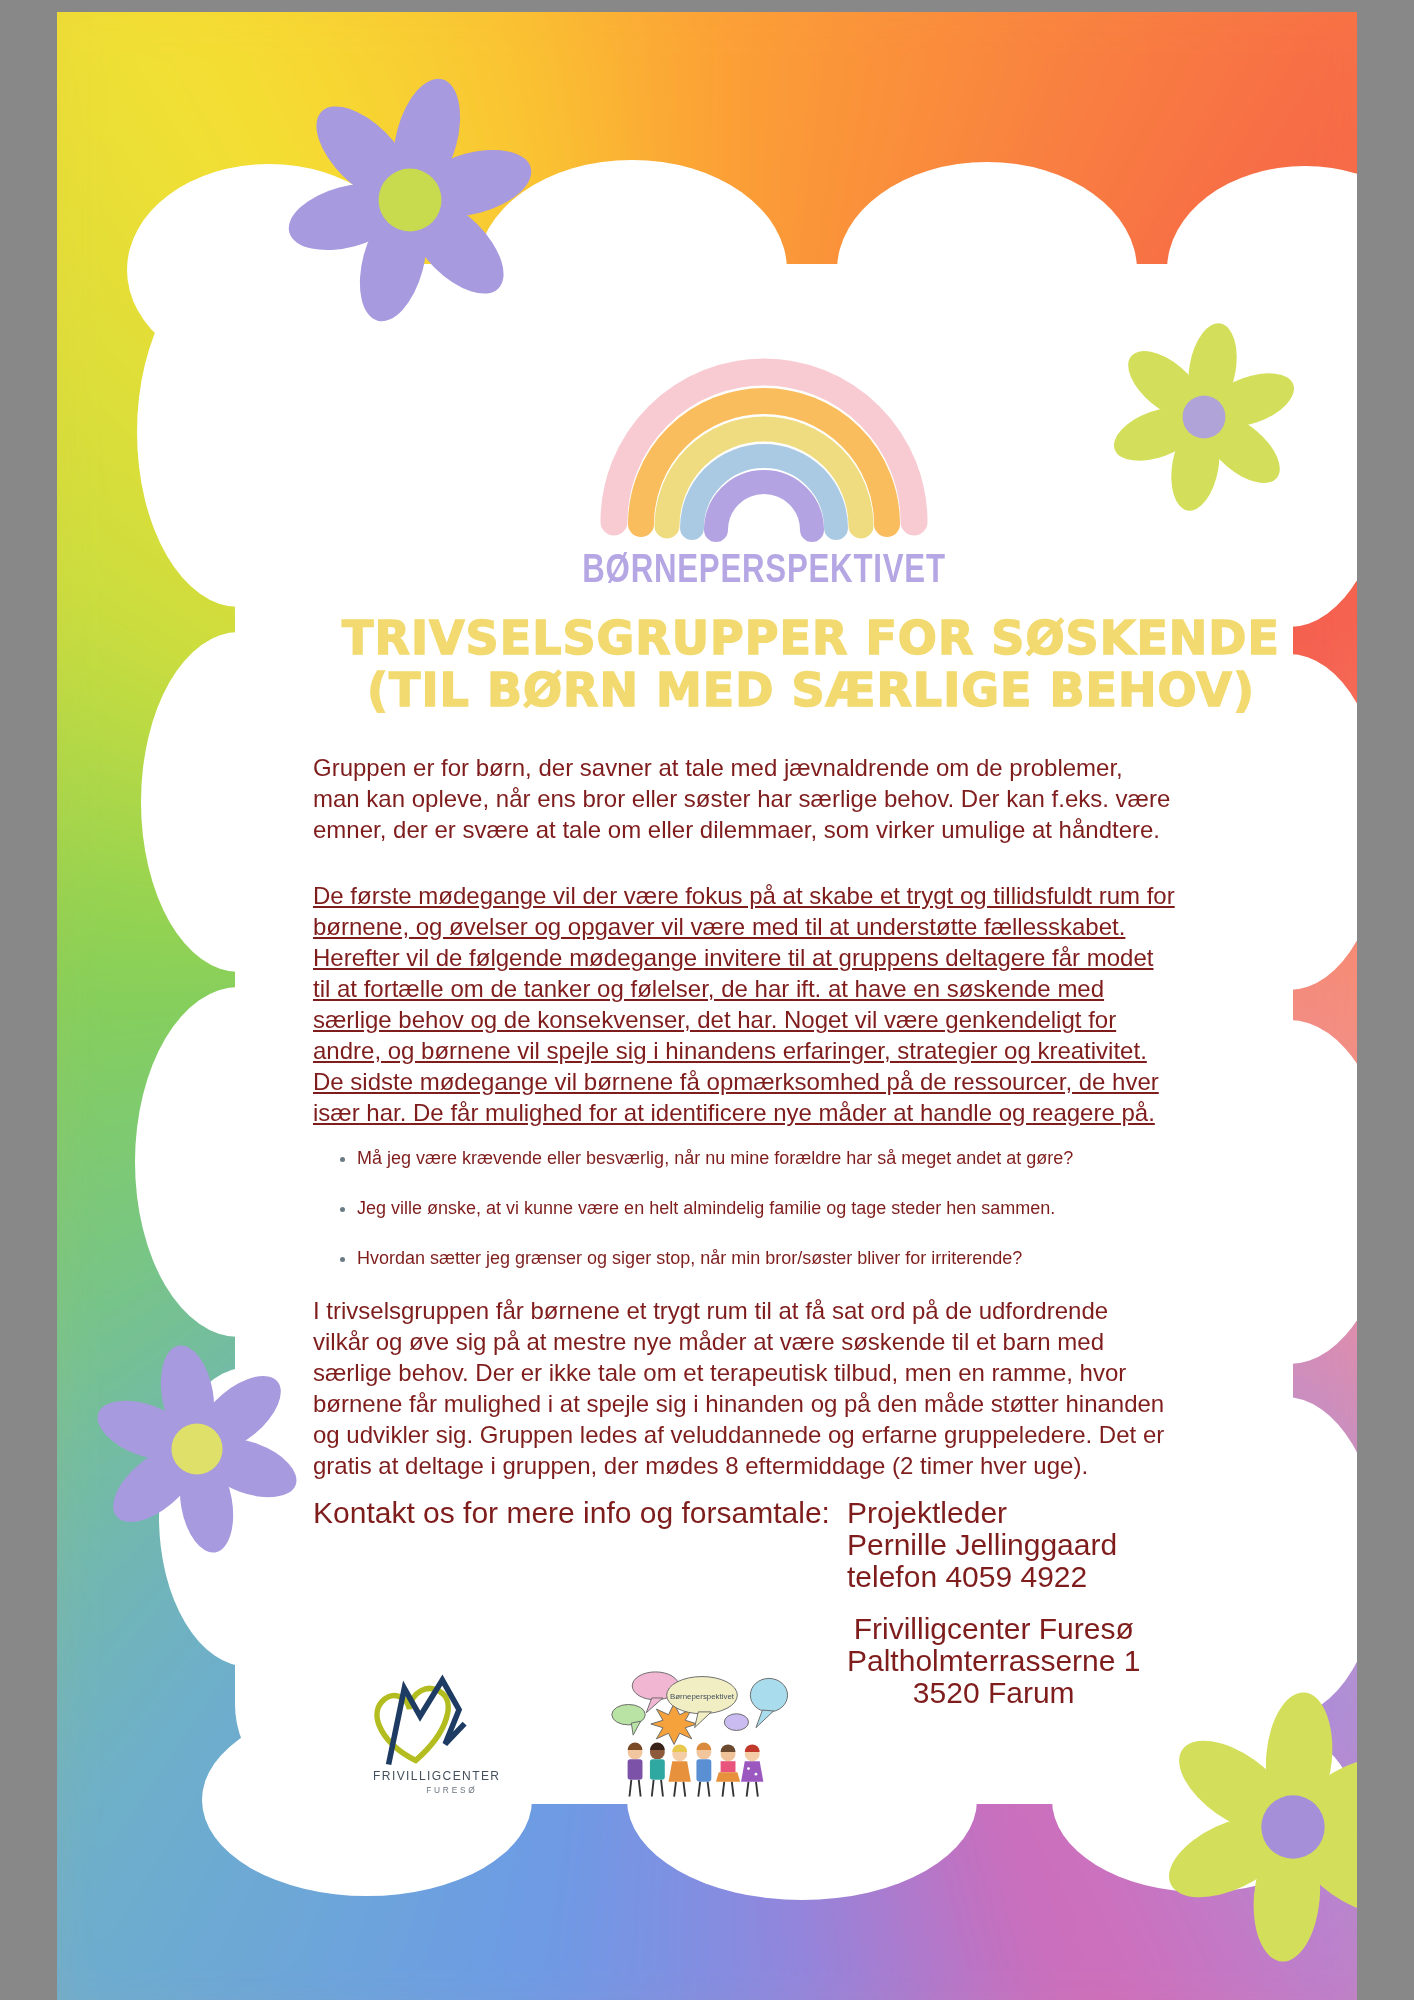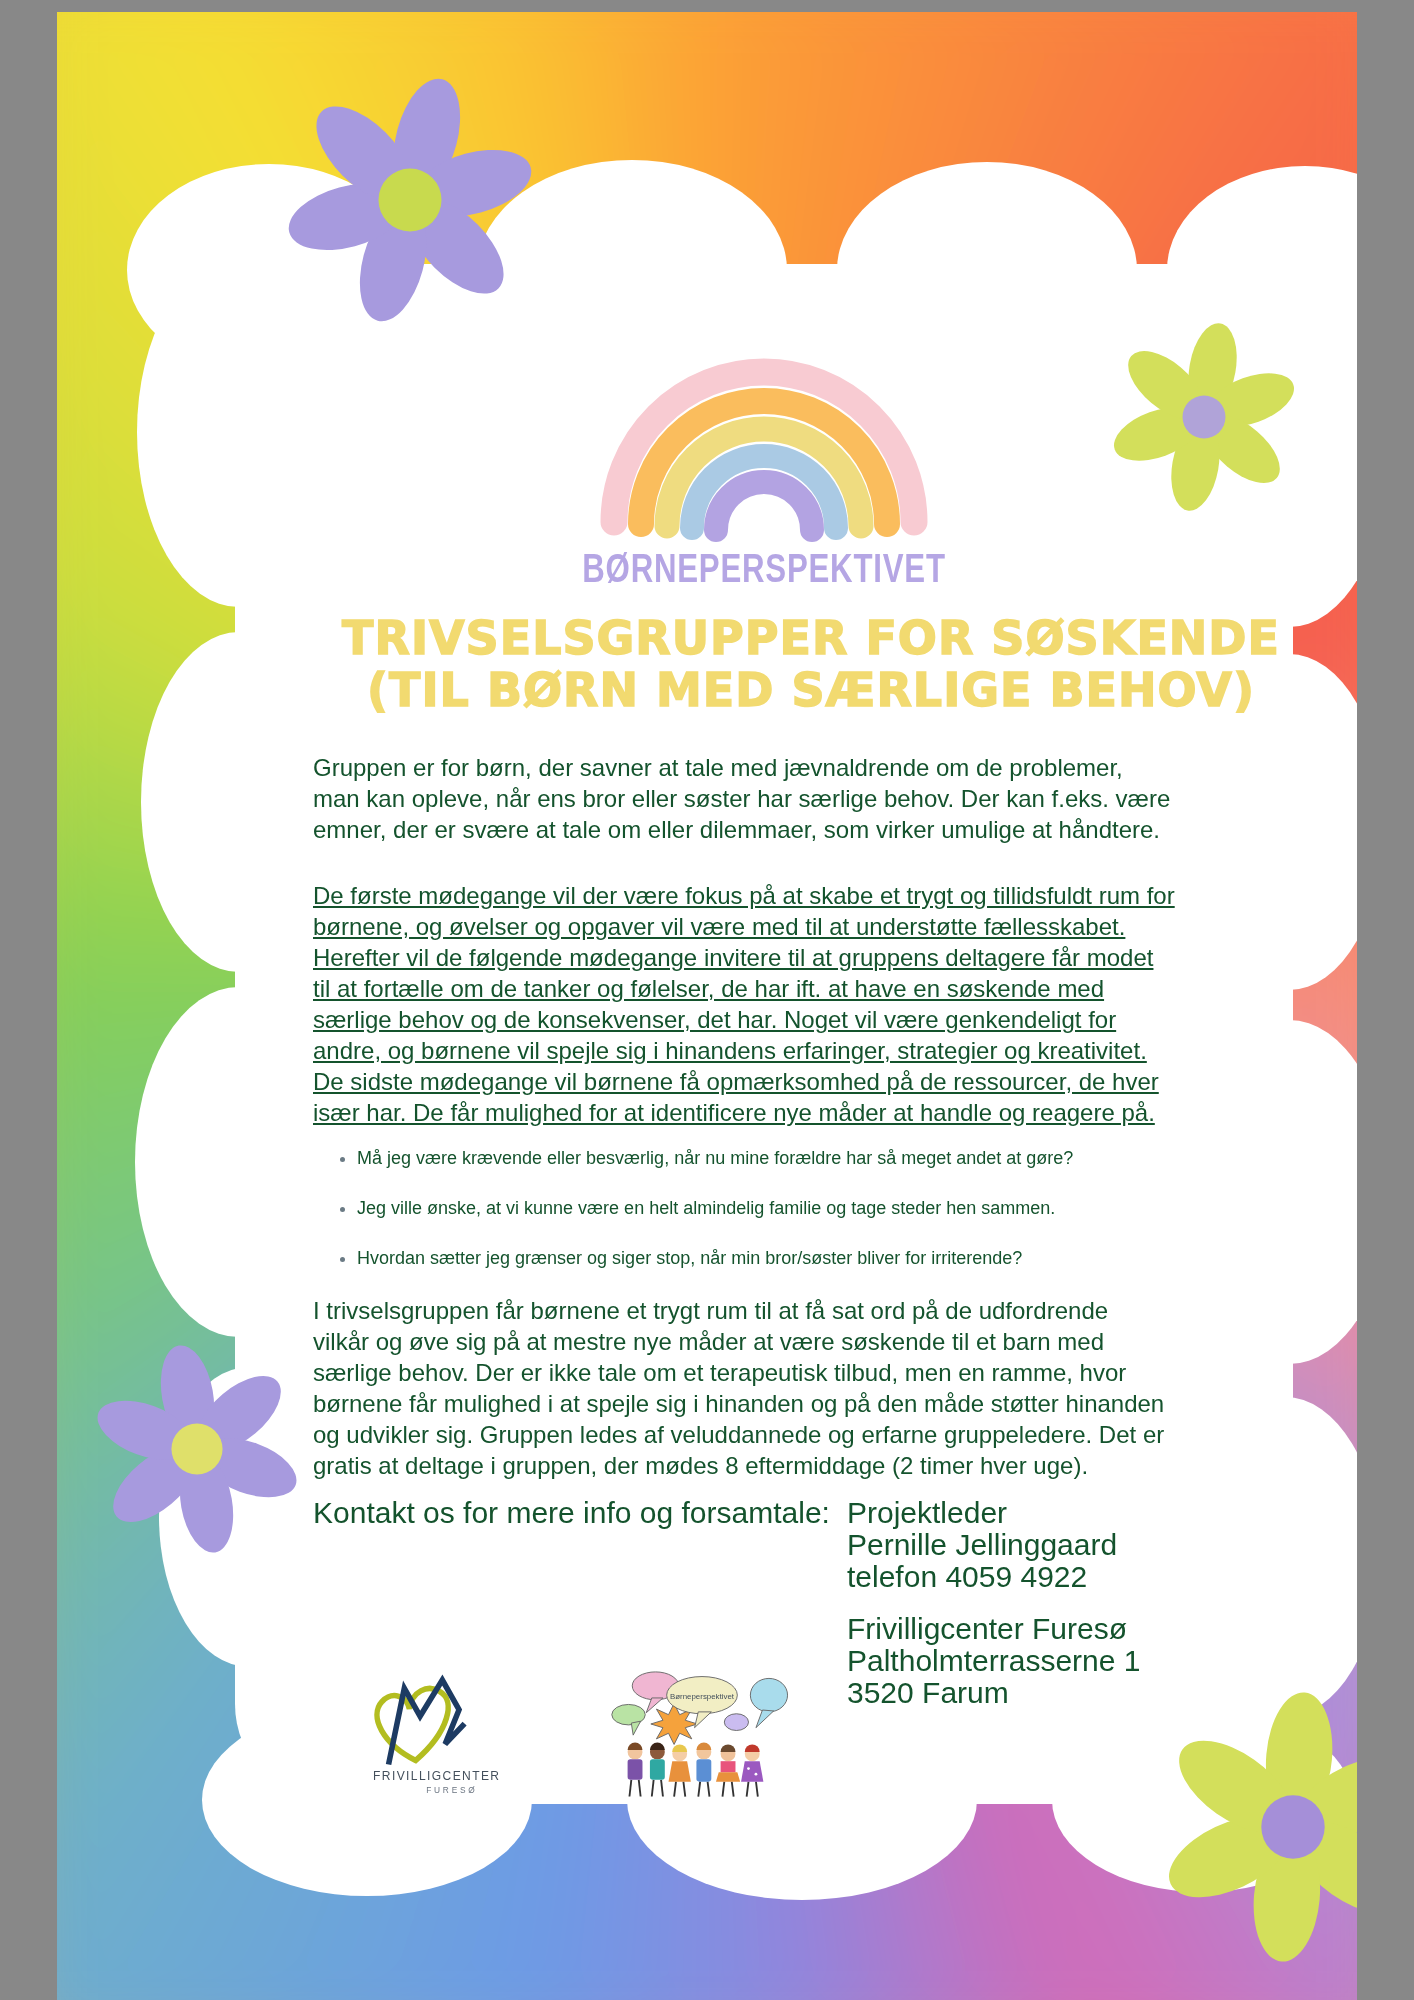--- a/index.html
+++ b/index.html
@@ -12,32 +12,32 @@
       #a992d8 138deg,#cc6db4 160deg,#8f87d8 175deg,#6f9be0 190deg,#72aec8 215deg,
       #7cc487 243deg,#8bce5d 270deg,#cadc49 300deg,#f3de3f 332deg,#f6c43d 348deg,#f6a23e 360deg);}
   .panel-svg{position:absolute;left:0;top:0;width:1414px;height:2000px;}
   .flower{position:absolute;}
   .rainbow{position:absolute;left:507px;top:270px;width:400px;height:270px;}
   .brand{position:absolute;left:0;top:534px;width:1414px;margin:0;text-align:center;
     font-size:40px;font-weight:bold;letter-spacing:1px;color:#b5a6e4;transform:scaleX(.78);}
   .title{position:absolute;left:0;top:600px;width:1414px;margin:0;text-align:center;
     font-family:"DejaVu Sans", sans-serif;font-size:46px;line-height:52px;font-weight:bold;
     color:#f2da70;-webkit-text-stroke:1.5px #f2da70;letter-spacing:1px;white-space:pre-line;padding-left:47px;}
-  .content{position:absolute;left:256px;top:740px;width:944px;color:#14532d;}
+  .content{position:absolute;left:256px;top:740px;width:944px;color:#7f1d1d;}
   .content p{margin:0;font-size:24px;line-height:31px;white-space:pre-line;}
   .p1{margin-bottom:35px !important;}
   .p2{margin-bottom:17px !important;text-decoration:underline;}
   .p3{margin-bottom:33px !important;}
   ul.qs{margin:0 0 12px 0;padding:0 0 0 44px;}
   ul.qs li{font-size:18px;line-height:27px;margin-bottom:23px;}
   ul.qs li::marker{color:#6b7b85;}
   .contact{position:relative;margin-top:16px;height:230px;font-size:30px;line-height:32px;}
   .contact .prompt{position:absolute;left:0;top:0;}
   .contact .leader{position:absolute;left:534px;top:0;white-space:pre-line;}
-  .contact .address{position:absolute;left:534px;top:116px;white-space:pre-line;}
+  .contact .address{position:absolute;left:534px;top:116px;white-space:pre-line;text-align:center;}
   .logo-fcf{position:absolute;left:298px;top:1656px;width:158px;height:128px;}
   .logo-kids{position:absolute;left:552px;top:1654px;width:186px;height:142px;}
 </style>
 </head>
 <body>
 
 <div class="page">
   <div class="bg"></div>
 
   <svg class="panel-svg" viewBox="0 0 1414 2000" preserveAspectRatio="none">

